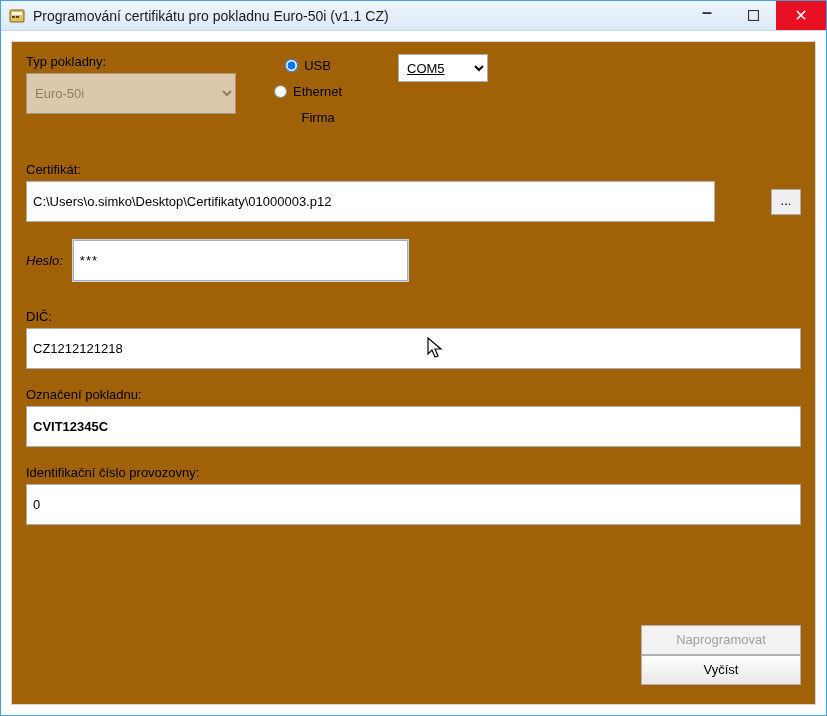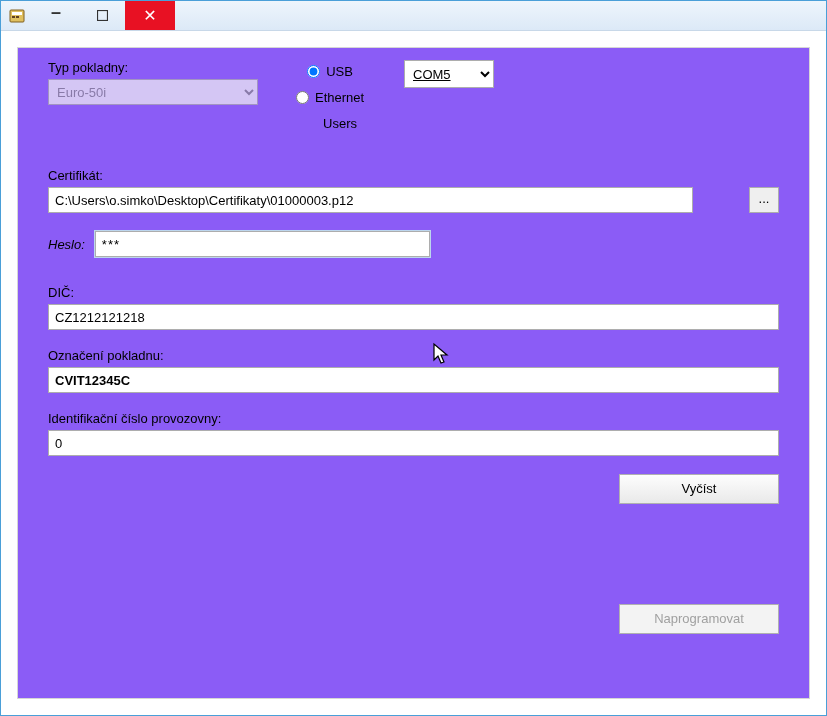--- a/index.html
+++ b/index.html
@@ -19,29 +19,29 @@
       padding: 0 0 0 8px;
       border-bottom: 1px solid #c8d8e8;
     }
     .titlebar-icon { width: 16px; height: 16px; margin-right: 8px; display:flex; align-items:center; justify-content:center; }
     .titlebar-title { color: #1a1a1a; font-size: 14px; flex: 1; }
     .titlebar-btns { display: flex; height: 100%; }
     .tb-btn { width: 46px; height: 100%; display:flex; align-items:center; justify-content:center; font-size: 14px; color:#333; }
     .tb-btn.close { background: #e81123; color: #fff; width: 50px; font-size: 16px; }
     .tb-btn.min { font-weight: bold; font-size: 18px; position: relative; top:-3px; }
     .tb-btn.max { }
-    .content { flex: 1; padding: 12px 30px; background: #8b5cf6; border: 1px solid #d6d6d6; margin: 16px; position: relative; }
+    .content { flex: 1; padding: 12px 14px; background: #a16207; border: 1px solid #d6d6d6; margin: 10px; position: relative; }
     
     .row-top { display: flex; align-items: flex-start; }
     .col-type { width: 240px; }
     .label { color: #000; margin-bottom: 4px; display:block; }
     select, input[type="text"], input[type="password"] {
       font-family: inherit; font-size: 13px;
       border: 1px solid #adadad; background: #fff;
-      padding: 3px 6px; height: 26px;
+      padding: 3px 6px; height: 41px;
     }
     select { padding: 2px 4px; }
     .type-select { width: 210px; color: #888; background: #f4f4f4; }
     .col-conn { margin-left: 8px; }
     .radio-row { display:flex; align-items:center; margin-bottom: 4px; height: 22px; justify-content: center;}
     .radio-row input { margin-right: 6px; margin-top: 1px; }
     .radio-row label { color:#000; }
     .com-select { width: 90px; height: 28px; margin-left: 6px; margin-top: -2px; }
     .com-wrap { display:flex; align-items:center; position:absolute; left: 380px; top: 14px; text-decoration: underline; }
     
@@ -73,20 +73,21 @@
 <div class="window">
   <div class="titlebar">
     <span class="titlebar-icon">
       <svg width="16" height="16" viewBox="0 0 16 16">
           <rect x="1" y="2" width="14" height="12" rx="1" fill="#e0c060" stroke="#806020"></rect>
           <rect x="3" y="4" width="10" height="3" fill="#fff"></rect>
           <rect x="3" y="8" width="3" height="2" fill="#604020"></rect>
           <rect x="7" y="8" width="3" height="2" fill="#604020"></rect>
         </svg>
     </span>
+    <span class="titlebar-title">Programování certifikátu pro pokladnu Euro-50i (v1.1 CZ)</span>
     <div class="titlebar-btns">
       <div class="tb-btn min">–</div>
       <div class="tb-btn max">
         <svg width="11" height="11" viewBox="0 0 11 11">
             <rect x="0.5" y="0.5" width="10" height="10" fill="none" stroke="#333" stroke-width="1.2"></rect>
           </svg>
       </div>
       <div class="tb-btn close">✕</div>
     </div>
   </div>
@@ -103,21 +104,21 @@
       <div class="col-conn">
         <div class="radio-row">
           <input type="radio" name="conn" checked="" style="">
           <label>USB</label>
         </div>
         <div class="radio-row">
           <input type="radio" name="conn" style="">
           <label>Ethernet</label>
         </div>
         <div class="radio-row" style="padding-left:20px;">
-          <label>Users</label>
+          <label>Firma</label>
         </div>
       </div>
       <div class="com-wrap">
         <select class="com-select">
           <option>COM5</option>
         </select>
       </div>
     </div>
 
     <div class="cert-block">
@@ -140,25 +141,25 @@
           <input type="text" class="dic-input" value="CZ1212121218" style="">
         </div>
         <div class="right-group">
           <span class="ozn-label">Označení pokladnu:</span>
           <input type="text" class="ozn-input" value="CVIT12345C" style="">
         </div>
         <div class="right-group">
           <span class="idc-label">Identifikační číslo provozovny:</span>
           <input type="text" class="idc-input" value="0" style="">
         </div>
+        <div style="overflow:hidden; margin-top: 100px;">
+          <div class="btn disabled">Naprogramovat</div>
+        </div>
         <div style="overflow:hidden;">
           <div class="btn">Vyčíst</div>
-        </div>
-        <div style="overflow:hidden; margin-top: 100px;">
-          <div class="btn disabled">Naprogramovat</div>
         </div>
       </div>
     </div>
 
     <svg class="cursor" width="20" height="24" viewBox="0 0 20 24">
       <path d="M2 2 L2 18 L6 14 L9 21 L12 20 L9 13 L15 13 Z" fill="#fff" stroke="#000" stroke-width="1.2"></path>
     </svg>
   </div>
 </div>
 

